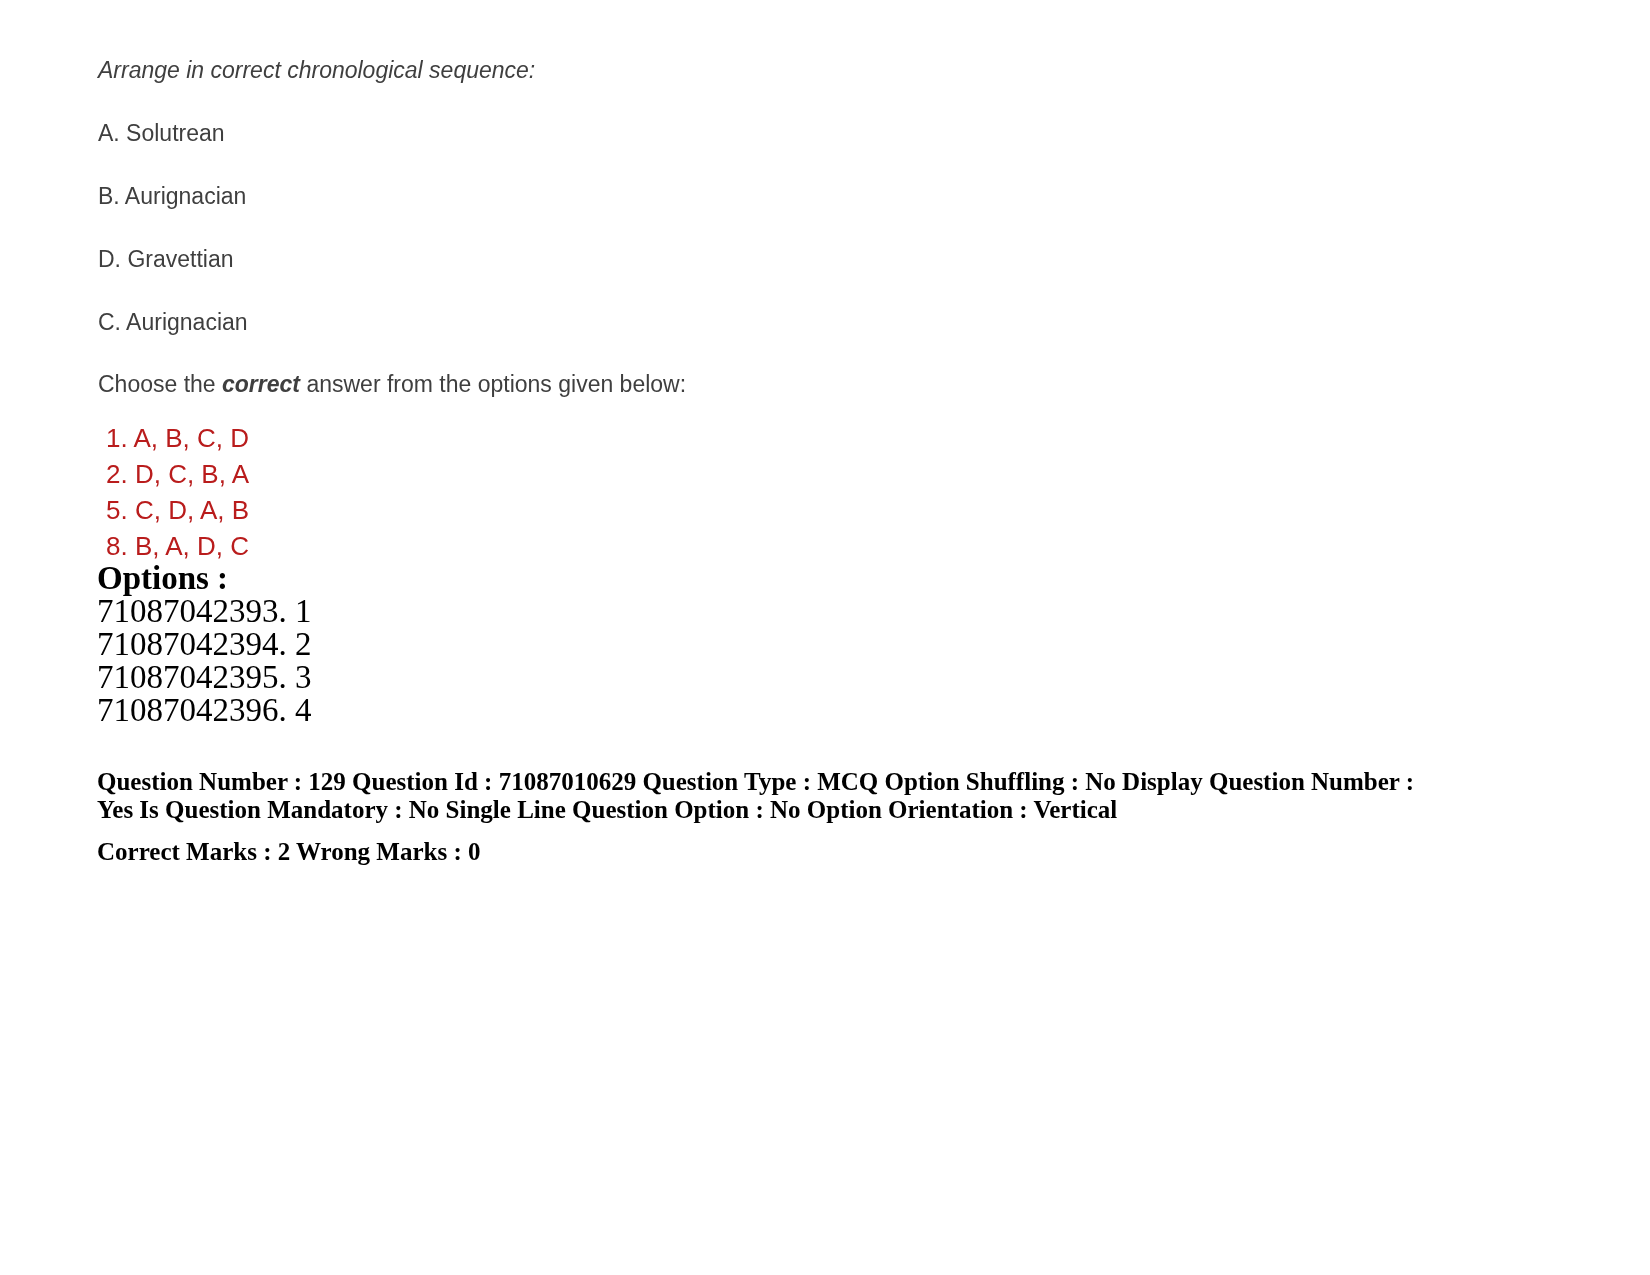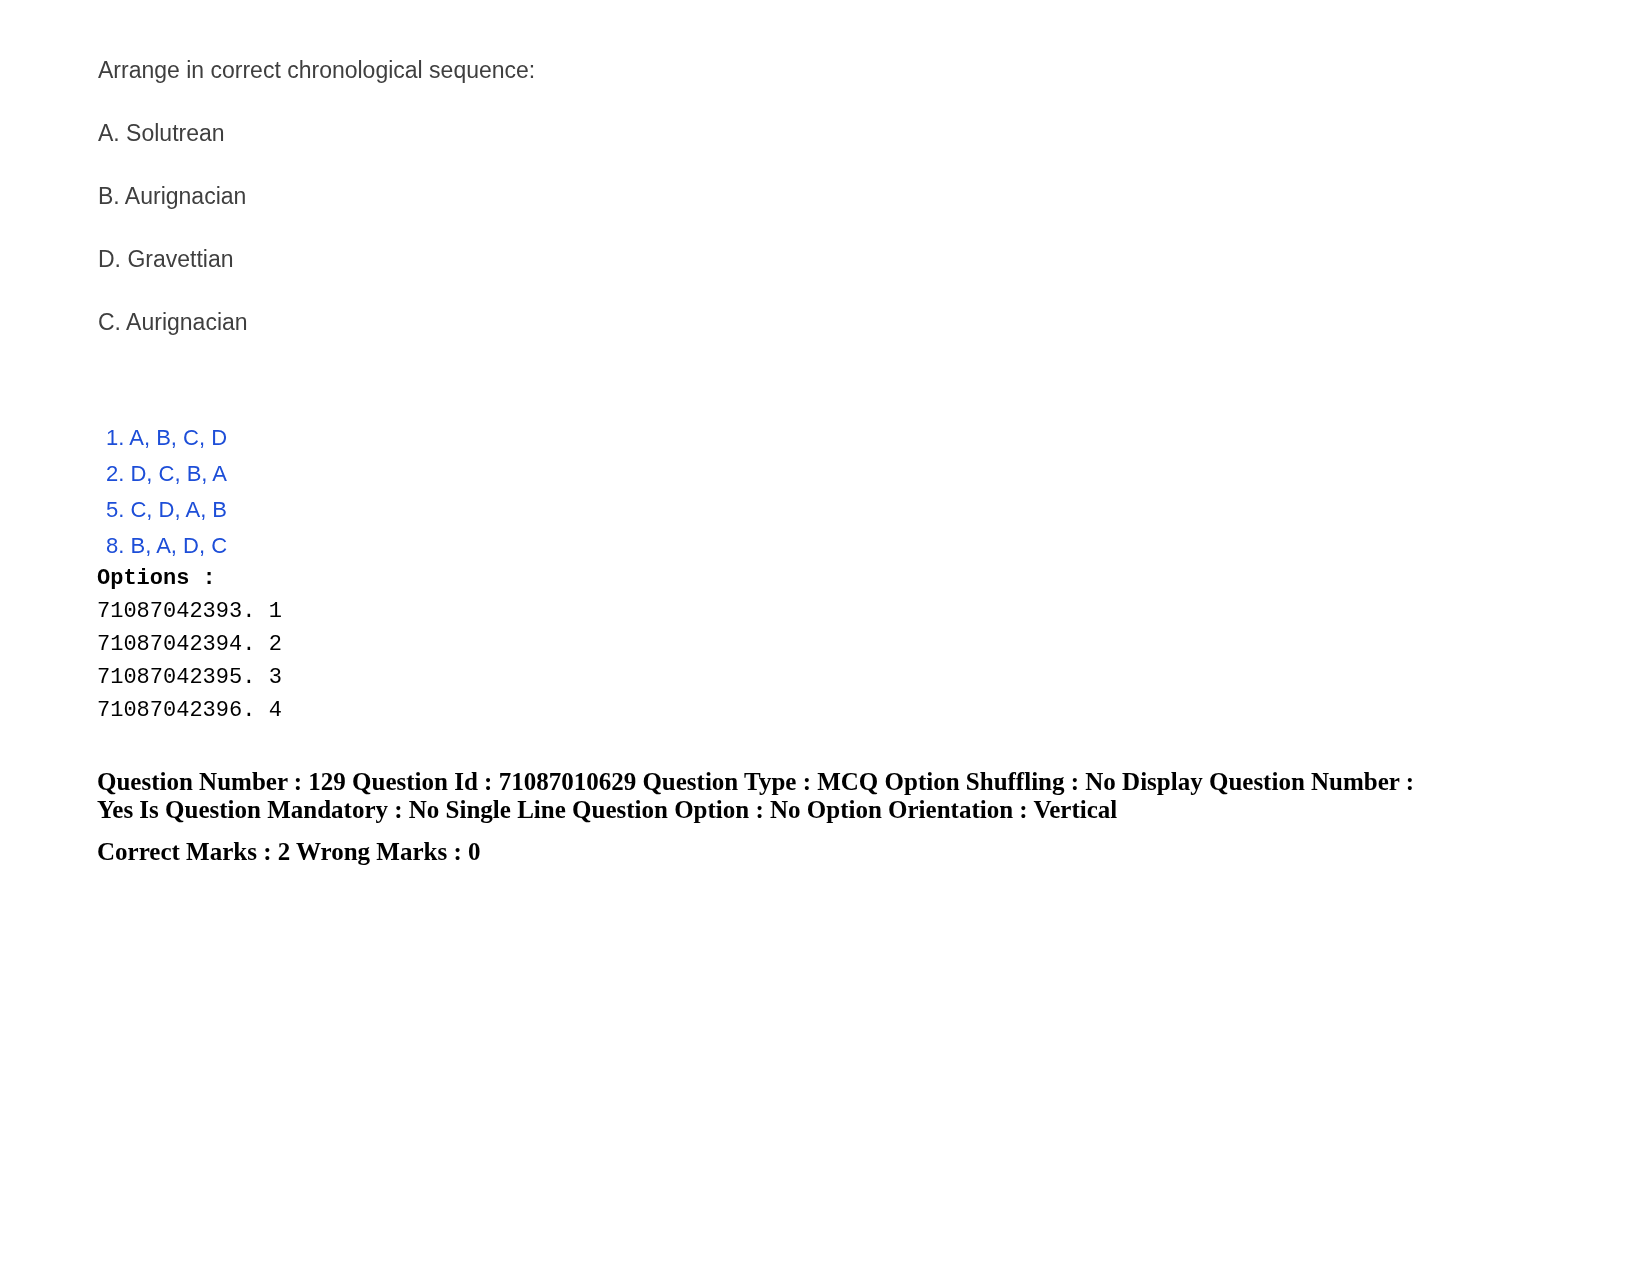--- a/index.html
+++ b/index.html
@@ -33,20 +33,21 @@
     color: #3f3f3f;
     font-family: "Liberation Sans", sans-serif;
     font-size: 23px;
     font-weight: 400;
     line-height: 1.30;
   }
 
   .stem {
     margin: 0 0 33px 0;
     white-space: nowrap;
+    font-style: italic;
   }
 
   .seq-item {
     margin: 0 0 33px 0;
     white-space: nowrap;
   }
 
   .choose {
     margin: 0 0 22px 0;
     white-space: nowrap;
@@ -57,37 +58,37 @@
   }
 
   
   .answers {
     position: absolute;
     left: 106px;
     top: 420px;
     margin: 0;
     padding: 0;
     list-style: none;
-    color: #1d4ed8;
+    color: #b91c1c;
     font-family: "Liberation Sans", sans-serif;
-    font-size: 22px;
+    font-size: 26px;
     line-height: 36px;
   }
   .answers li {
     white-space: pre;
   }
 
   
   .options-block {
     position: absolute;
     left: 97px;
     top: 562px;
     color: #000000;
-    font-family: Liberation Mono, monospace;
-    font-size: 22px;
+    font-family: Liberation Serif, serif;
+    font-size: 33px;
     line-height: 33px;
   }
   .options-title {
     font-weight: 700;
     white-space: pre;
   }
   .option-id {
     font-weight: 400;
     white-space: pre;
     text-align: center;
@@ -120,20 +121,21 @@
     <p class="stem">Arrange in correct chronological sequence:</p>
 
     <p class="seq-item">A. Solutrean</p>
 
     <p class="seq-item">B. Aurignacian</p>
 
     <p class="seq-item">D. Gravettian</p>
 
     <p class="seq-item">C. Aurignacian</p>
 
+    <p class="choose"><span>Choose the </span><b>correct</b><span> answer from the options given below:</span></p>
 
   </div>
 
   <ul class="answers">
     <li>1. A, B, C, D</li>
     <li>2. D, C, B, A</li>
     <li>5. C, D, A, B</li>
     <li>8. B, A, D, C</li>
   </ul>
 

